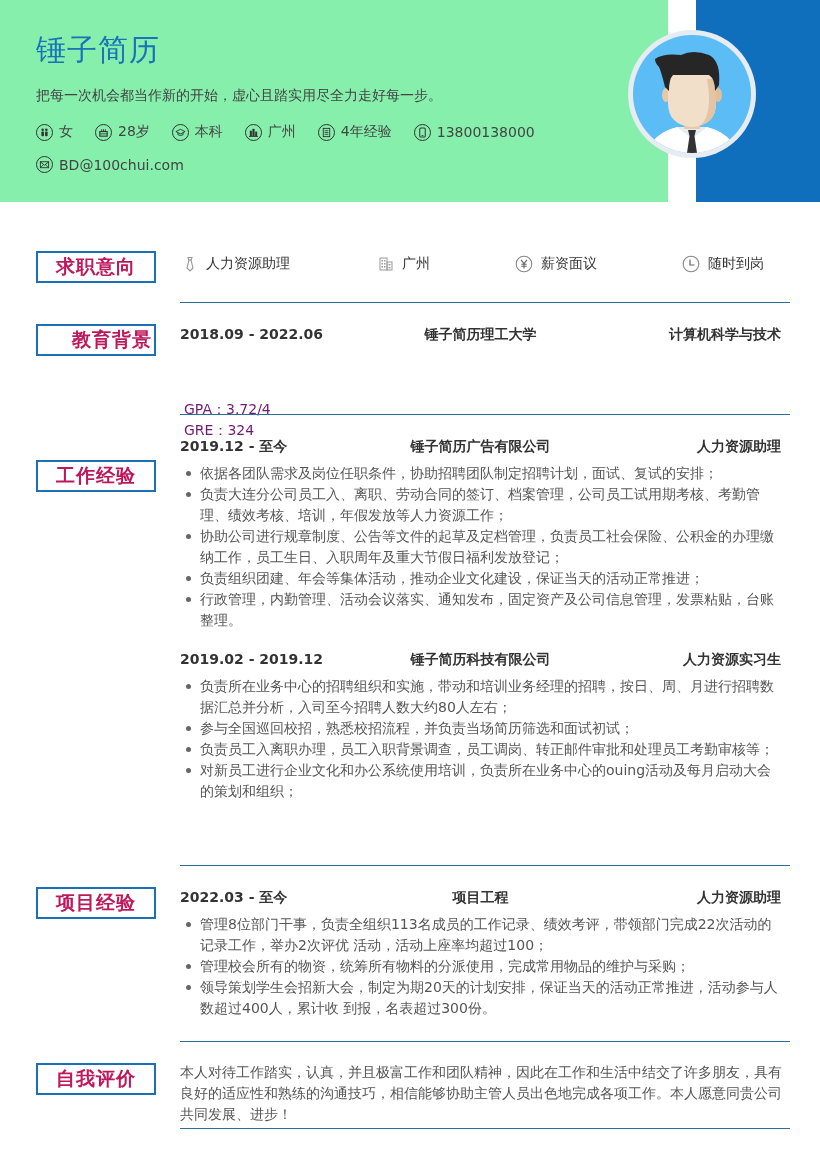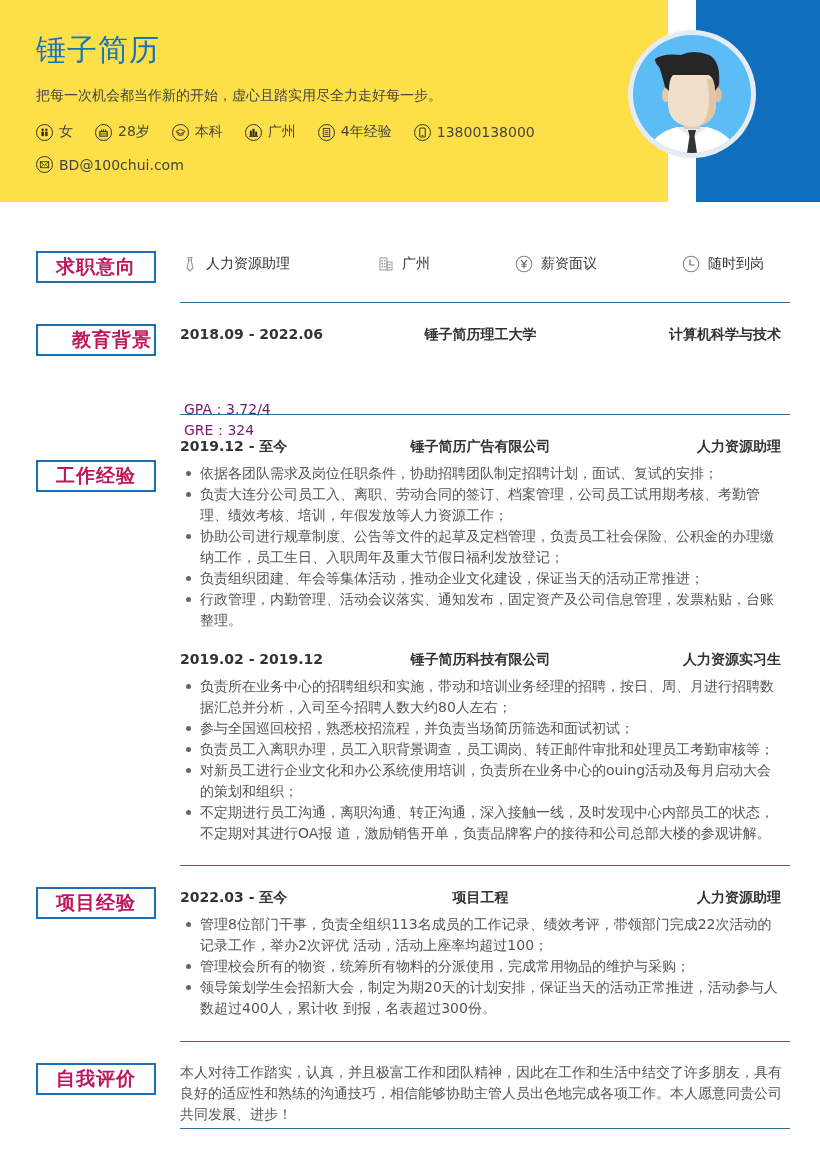--- a/index.html
+++ b/index.html
@@ -1,20 +1,20 @@
 <!DOCTYPE html>
 <html><head>
 <meta charset="utf-8">
 <style>
   * { box-sizing: border-box; margin: 0; padding: 0; }
   html, body { width: 820px; height: 1160px; background: #ffffff; overflow: hidden; }
   body { font-family: "DejaVu Sans", "Liberation Sans", sans-serif; color: #444; position: relative; }
 
   
-  .header { position: absolute; left: 0; top: 0; width: 668px; height: 202px; background: #fde047; }
+  .header { position: absolute; left: 0; top: 0; width: 668px; height: 202px; background: #86efac; }
   .header-accent { position: absolute; left: 696px; top: 0; width: 124px; height: 202px; background: #0f6fbc; }
   .name { position: absolute; left: 36px; top: 30px; font-size: 30px; color: #1a73b8; letter-spacing: 1px; font-weight: normal; }
   .motto { position: absolute; left: 36px; top: 87px; font-size: 14px; color: #444; }
   .info-row { position: absolute; left: 36px; display: flex; align-items: center; font-size: 14px; color: #444; }
   .info-row.r1 { top: 123px; }
   .info-row.r2 { top: 156px; }
   .info-item { display: flex; align-items: center; margin-right: 22px; white-space: nowrap; }
   .info-icon { width: 17px; height: 17px; border: 1.3px solid #333; border-radius: 50%; display: inline-flex; align-items: center; justify-content: center; margin-right: 6px; flex: 0 0 auto; }
   .info-icon svg { width: 11px; height: 11px; }
 
@@ -216,21 +216,20 @@
 <div class="row-head" style="top:651px;">
   <span class="c">锤子简历科技有限公司</span>
   <span class="d">2019.02 - 2019.12</span>
   <span class="r">人力资源实习生</span>
 </div>
 <ul class="bullets" style="top:676px;">
   <li>负责所在业务中心的招聘组织和实施，带动和培训业务经理的招聘，按日、周、月进行招聘数据汇总并分析，入司至今招聘人数大约80人左右；</li>
   <li>参与全国巡回校招，熟悉校招流程，并负责当场简历筛选和面试初试；</li>
   <li>负责员工入离职办理，员工入职背景调查，员工调岗、转正邮件审批和处理员工考勤审核等；</li>
   <li>对新员工进行企业文化和办公系统使用培训，负责所在业务中心的ouing活动及每月启动大会的策划和组织；</li>
-  <li>不定期进行员工沟通，离职沟通、转正沟通，深入接触一线，及时发现中心内部员工的状态，不定期对其进行OA报 道，激励销售开单，负责品牌客户的接待和公司总部大楼的参观讲解。</li>
 </ul>
 <div class="divider" style="top:865px;"></div>
 
 <div class="sec-title" style="top:887px;">项目经验</div>
 <div class="row-head" style="top:889px;">
   <span class="c">项目工程</span>
   <span class="d">2022.03 - 至今</span>
   <span class="r">人力资源助理</span>
 </div>
 <ul class="bullets" style="top:914px;">

